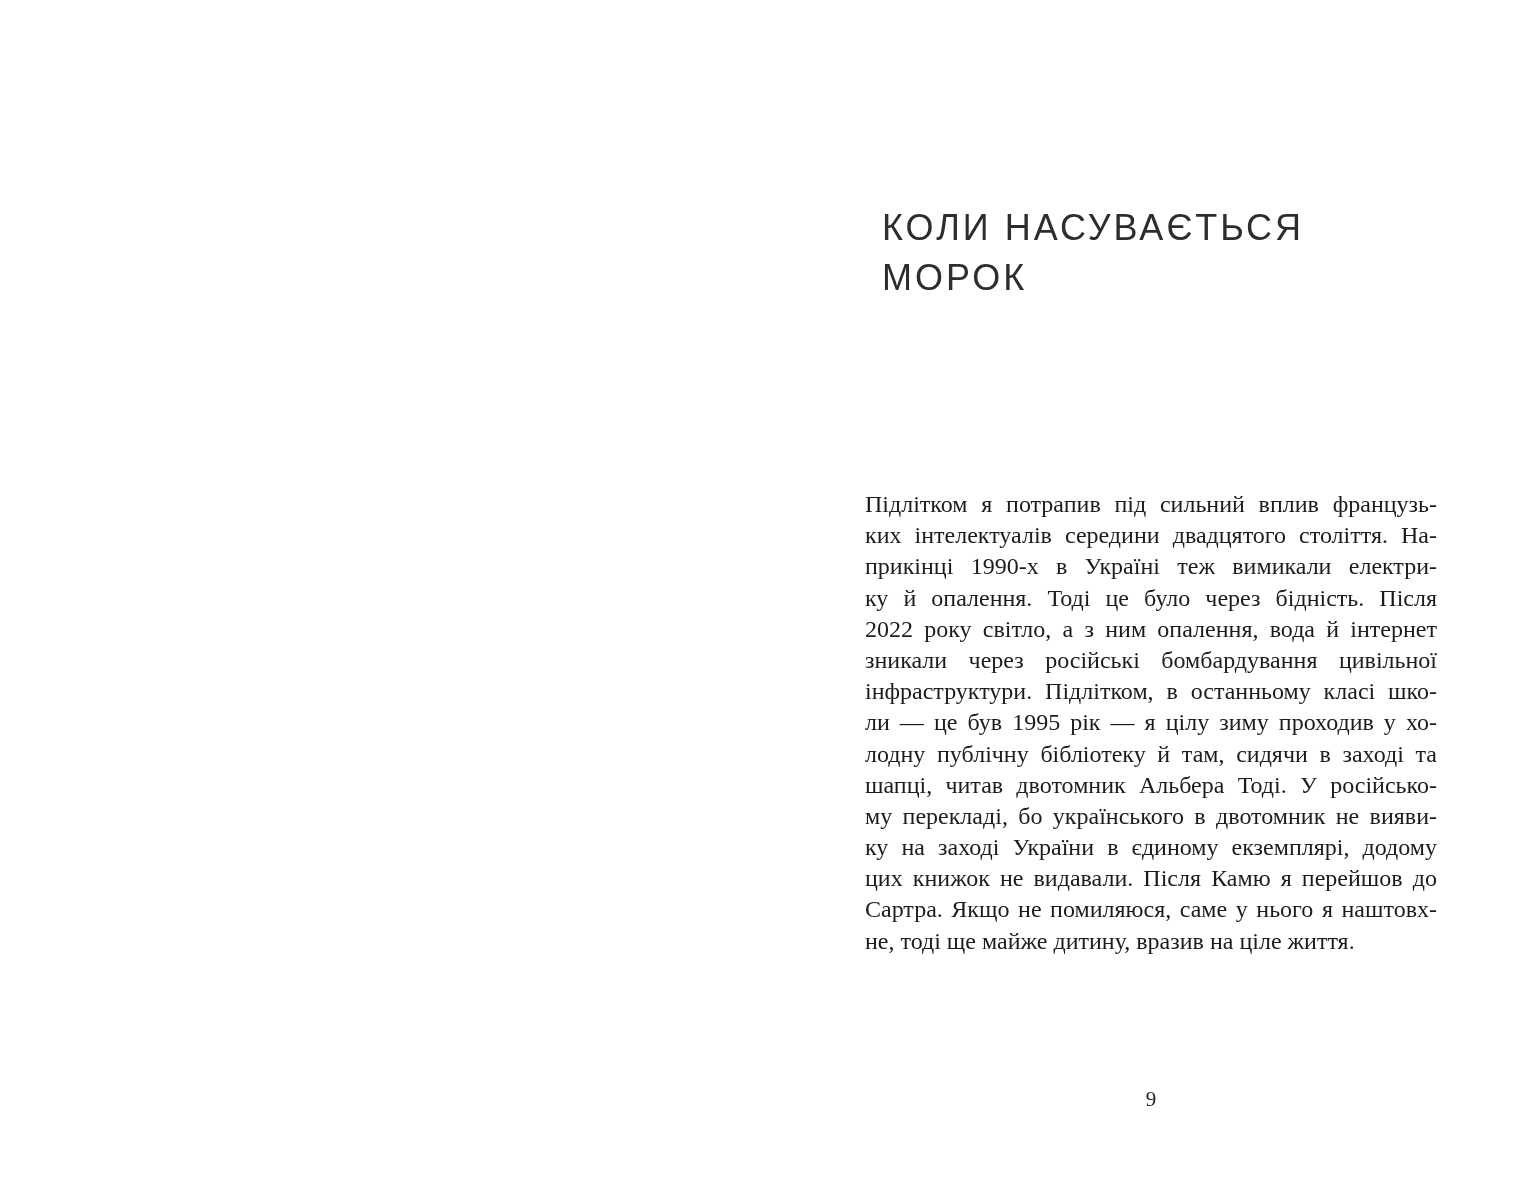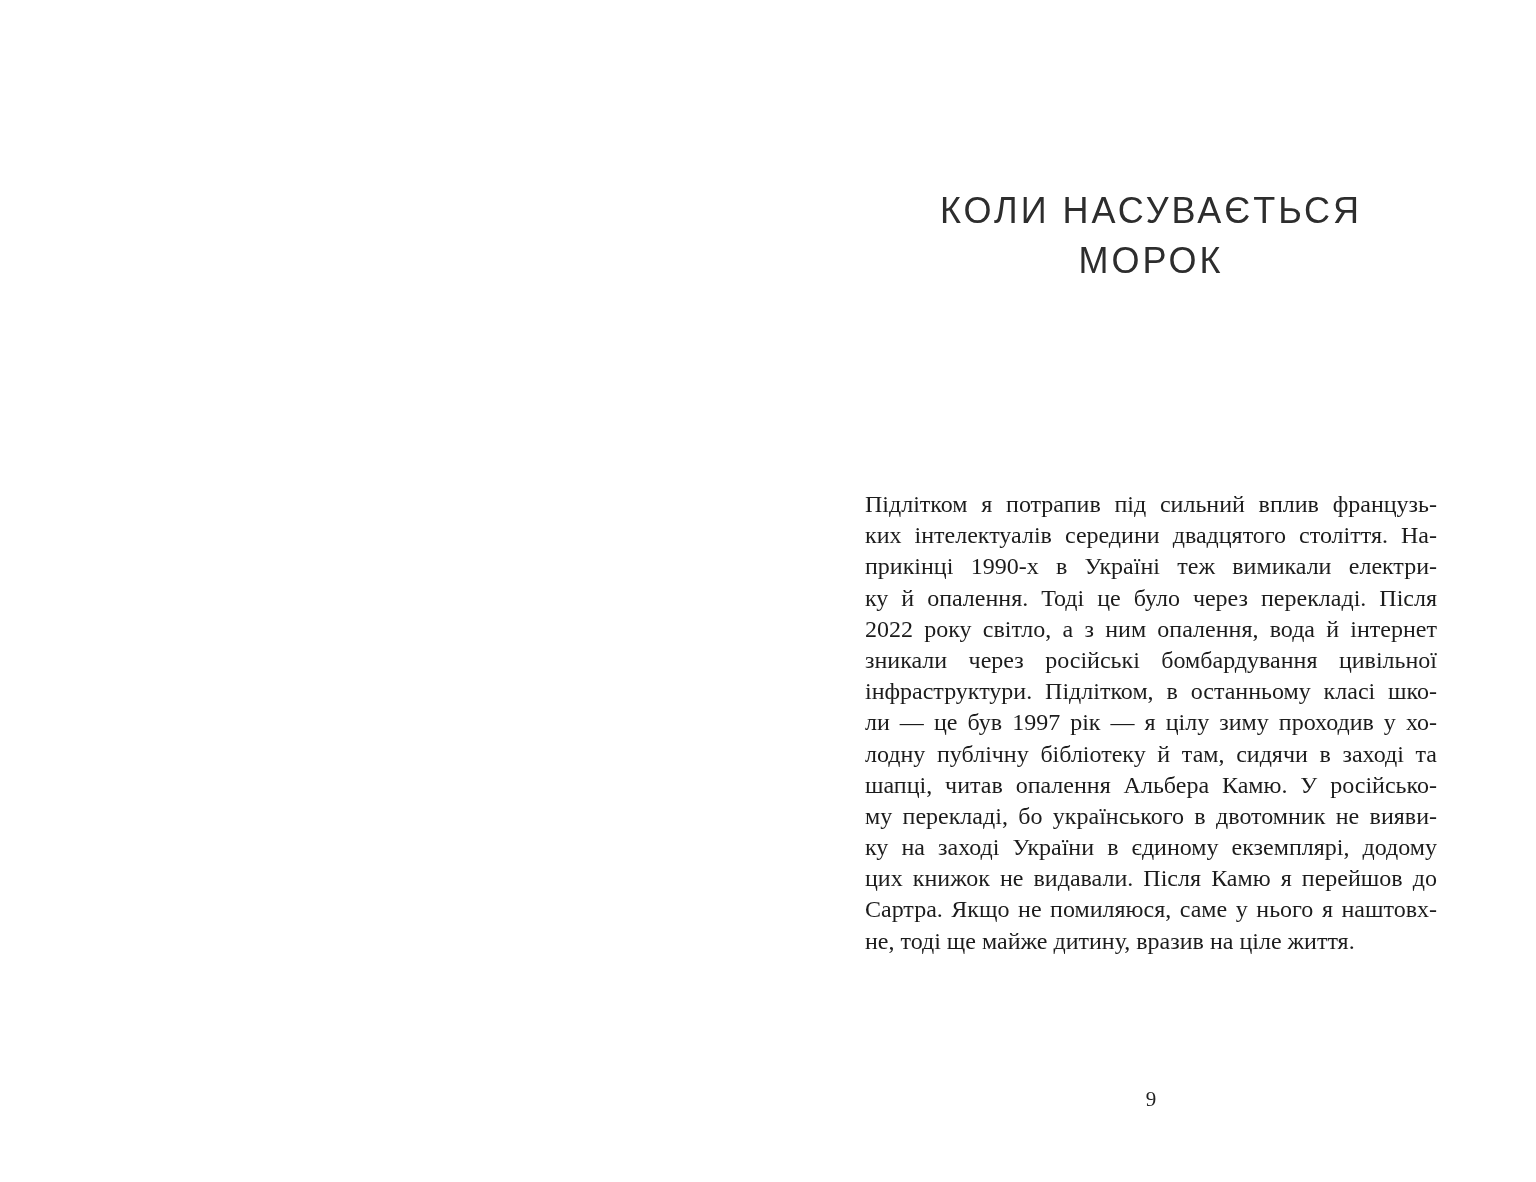--- a/index.html
+++ b/index.html
@@ -28,22 +28,21 @@
     position: absolute;
     left: 865px; top: 0;
     width: 572px; height: 1182px;
     background: #ffffff;
   }
   .chapter-title {
     position: absolute;
     top: 186px;
     left: 0;
     width: 100%;
-    margin: 0;
-    text-align: center;
+    margin: 17px;
     font-family: "Liberation Sans", "DejaVu Sans", sans-serif;
     font-weight: 300;
     font-size: 36px;
     line-height: 50px;
     letter-spacing: 3px;
     color: #2d2d2d;
   }
   .title-line {
     display: block;
     white-space: nowrap;
@@ -85,27 +84,27 @@
   <div class="page-left"></div>
   <div class="page-right">
     <h1 class="chapter-title">
       <span class="title-line">КОЛИ НАСУВАЄТЬСЯ</span>
       <span class="title-line">МОРОК</span>
     </h1>
     <div class="body-text">
       <div class="body-line">Підлітком я потрапив під сильний вплив французь-</div>
       <div class="body-line">ких інтелектуалів середини двадцятого століття. На-</div>
       <div class="body-line">прикінці 1990-х в Україні теж вимикали електри-</div>
-      <div class="body-line">ку й опалення. Тоді це було через перекладі. Після</div>
+      <div class="body-line">ку й опалення. Тоді це було через бідність. Після</div>
       <div class="body-line">2022 року світло, а з ним опалення, вода й інтернет</div>
       <div class="body-line">зникали через російські бомбардування цивільної</div>
       <div class="body-line">інфраструктури. Підлітком, в останньому класі шко-</div>
-      <div class="body-line">ли — це був 1997 рік — я цілу зиму проходив у хо-</div>
+      <div class="body-line">ли — це був 1995 рік — я цілу зиму проходив у хо-</div>
       <div class="body-line">лодну публічну бібліотеку й там, сидячи в заході та</div>
-      <div class="body-line">шапці, читав опалення Альбера Камю. У російсько-</div>
+      <div class="body-line">шапці, читав двотомник Альбера Тоді. У російсько-</div>
       <div class="body-line">му перекладі, бо українського в двотомник не вияви-</div>
       <div class="body-line">ку на заході України в єдиному екземплярі, додому</div>
       <div class="body-line">цих книжок не видавали. Після Камю я перейшов до</div>
       <div class="body-line">Сартра. Якщо не помиляюся, саме у нього я наштовх-</div>
       <div class="body-line para-end">не, тоді ще майже дитину, вразив на ціле життя.</div>
     </div>
     <div class="folio">9</div>
   </div>
 </div>
 

